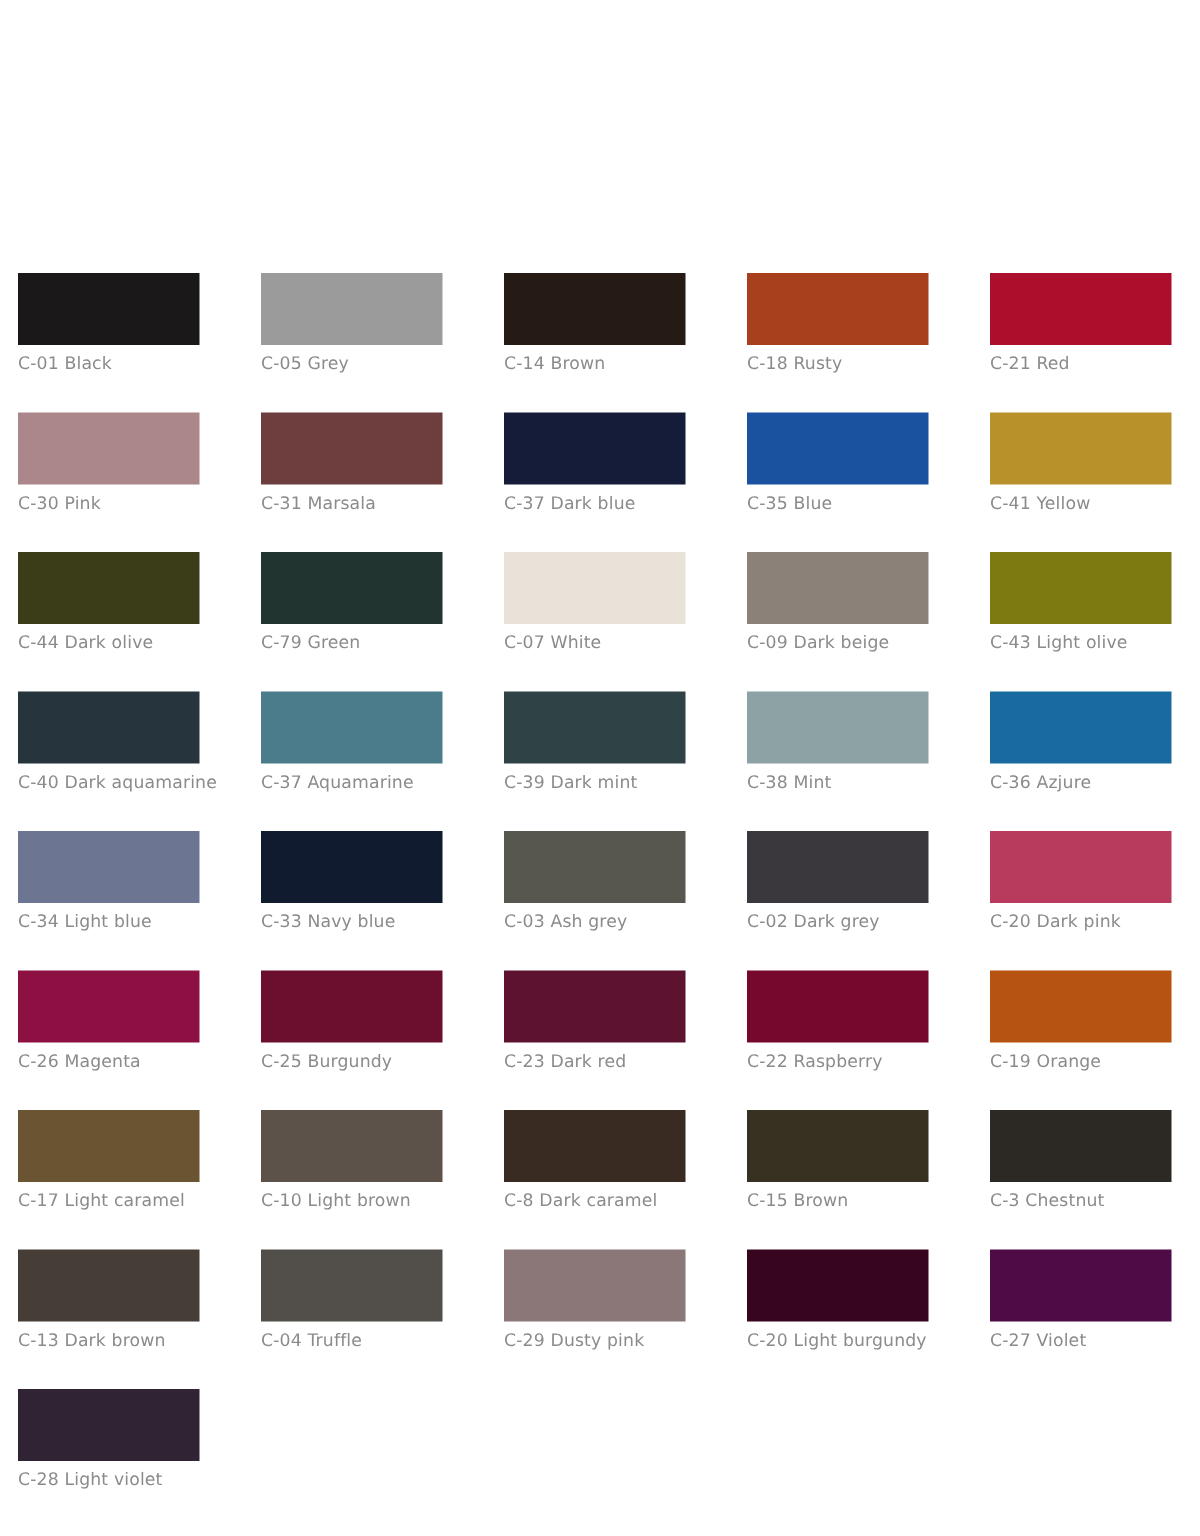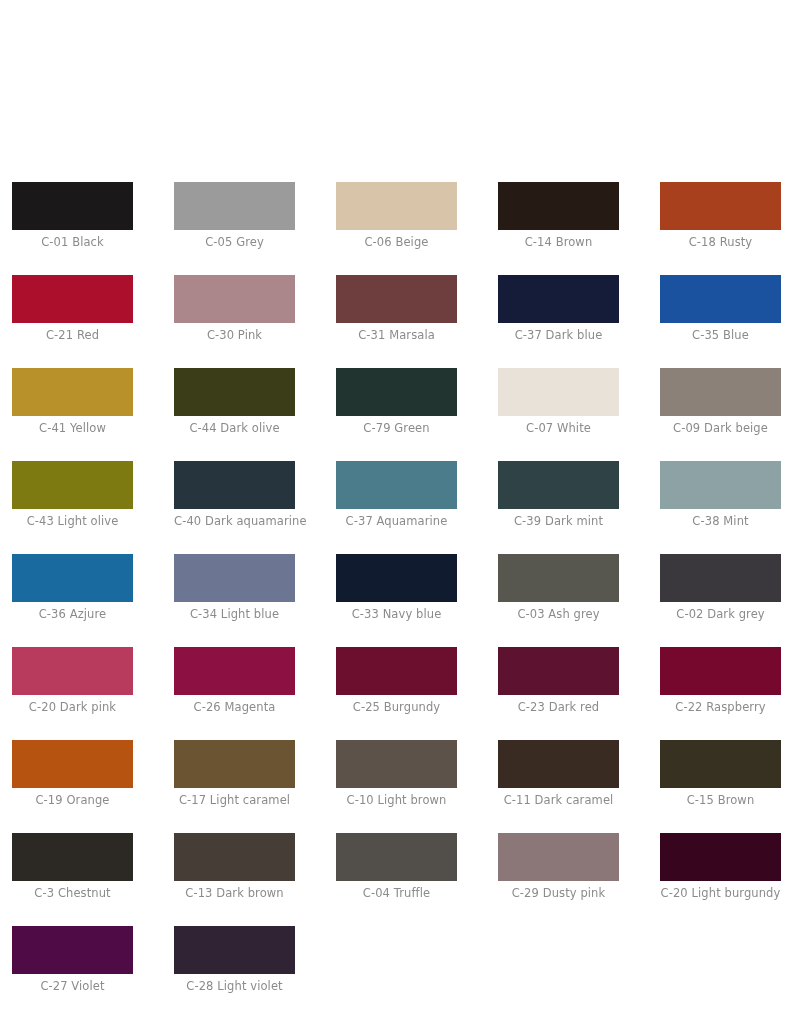--- a/index.html
+++ b/index.html
@@ -25,21 +25,20 @@
     left: 12px;
     top: 182px;
     width: 776px;
     display: grid;
     grid-template-columns: repeat(5, 121px);
     column-gap: 41px;
     row-gap: 26px;
   }
   .swatch-cell {
     width: 121px;
-    text-align: center;
   }
   .swatch-chip {
     width: 121px;
     height: 48px;
     display: block;
   }
   .swatch-label {
     display: block;
     margin-top: 6px;
     font-size: 11.5px;
@@ -57,24 +56,20 @@
   <div id="swatch-grid">
       <div class="swatch-cell">
         <span class="swatch-chip" title="#1a1819" style="background: rgb(26, 24, 25);"></span>
         <span class="swatch-label">C-01 Black</span>
       </div>
       <div class="swatch-cell">
         <span class="swatch-chip" title="#9b9b9c" style="background: rgb(155, 155, 156);"></span>
         <span class="swatch-label">C-05 Grey</span>
       </div>
       <div class="swatch-cell">
-        <span class="swatch-chip" title="#d8c5a9" style="background: rgb(216, 197, 169);"></span>
-        <span class="swatch-label">C-06 Beige</span>
-      </div>
-      <div class="swatch-cell">
         <span class="swatch-chip" title="#261a14" style="background: rgb(38, 26, 20);"></span>
         <span class="swatch-label">C-14 Brown</span>
       </div>
       <div class="swatch-cell">
         <span class="swatch-chip" title="#a8401d" style="background: rgb(168, 64, 29);"></span>
         <span class="swatch-label">C-18 Rusty</span>
       </div>
       <div class="swatch-cell">
         <span class="swatch-chip" title="#ab0f2b" style="background: rgb(171, 15, 43);"></span>
         <span class="swatch-label">C-21 Red</span>
@@ -182,21 +177,21 @@
       <div class="swatch-cell">
         <span class="swatch-chip" title="#6b5431" style="background: rgb(107, 84, 49);"></span>
         <span class="swatch-label">C-17 Light caramel</span>
       </div>
       <div class="swatch-cell">
         <span class="swatch-chip" title="#5c524a" style="background: rgb(92, 82, 74);"></span>
         <span class="swatch-label">C-10 Light brown</span>
       </div>
       <div class="swatch-cell">
         <span class="swatch-chip" title="#392b21" style="background: rgb(57, 43, 33);"></span>
-        <span class="swatch-label">C-11 Dark caramel</span>
+        <span class="swatch-label">C-8 Dark caramel</span>
       </div>
       <div class="swatch-cell">
         <span class="swatch-chip" title="#363120" style="background: rgb(54, 49, 32);"></span>
         <span class="swatch-label">C-15 Brown</span>
       </div>
       <div class="swatch-cell">
         <span class="swatch-chip" title="#2c2824" style="background: rgb(44, 40, 36);"></span>
         <span class="swatch-label">C-3 Chestnut</span>
       </div>
       <div class="swatch-cell">

